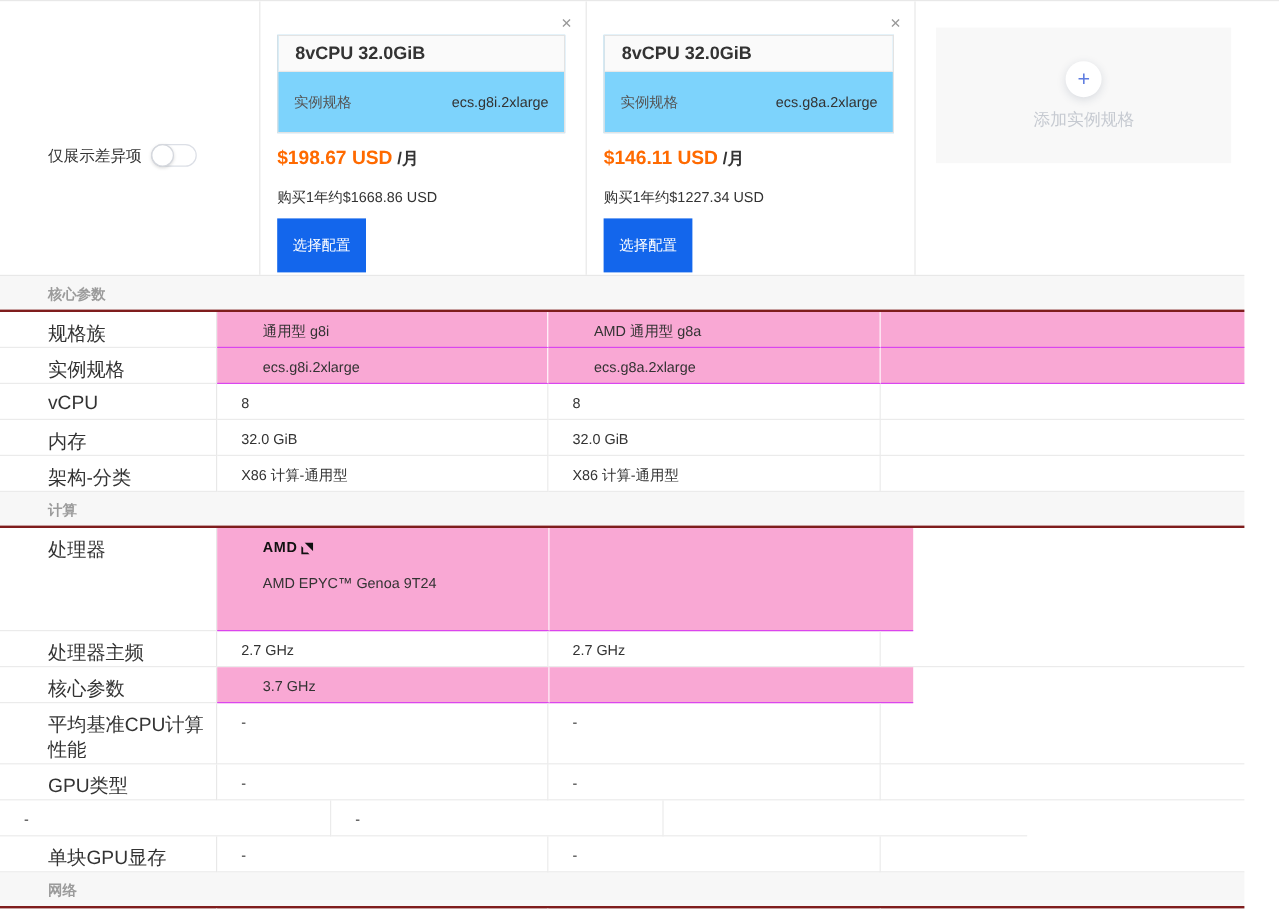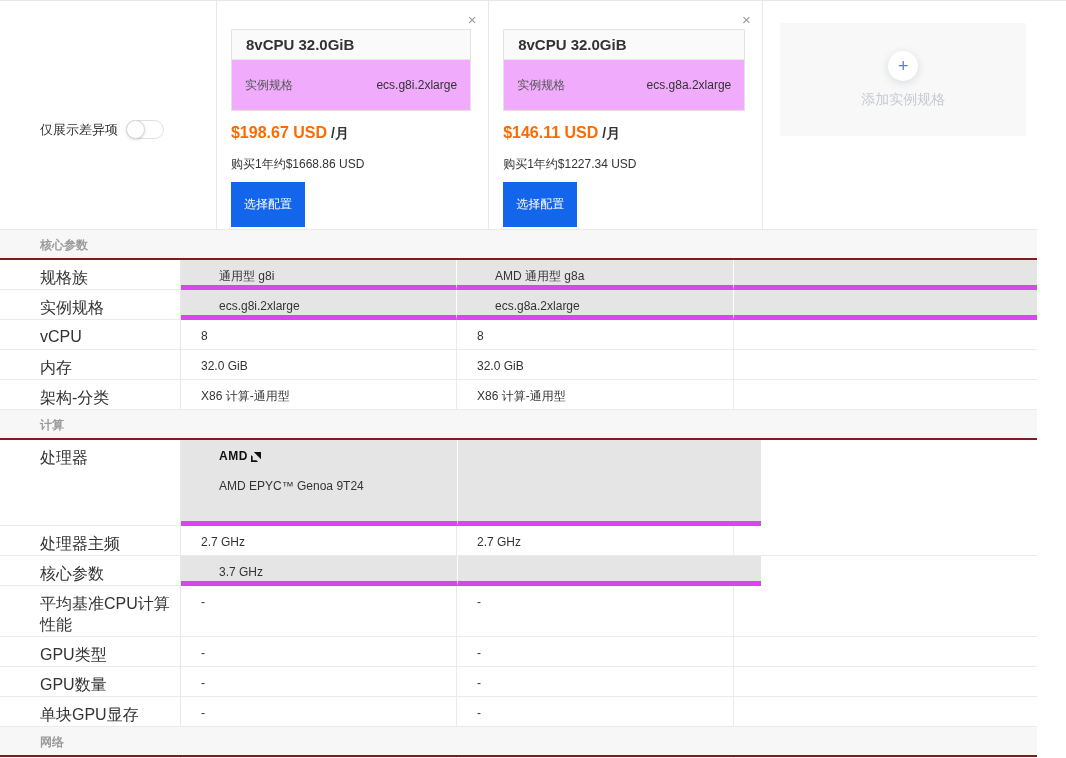--- a/index.html
+++ b/index.html
@@ -33,21 +33,21 @@
   .h-col { width: 276px; border-right: 1px solid #e8e8e8; position: relative; }
   .h-col.c2 { width: 278px; }
   .h-col3 { width: 307px; position: relative; }
 
   .close {
     position: absolute; top: 11px; right: 8px; font-size: 15px; color: #9a9a9a;
     cursor: pointer; line-height: 1; width: 16px; text-align: center;
   }
   .card {
     position: absolute; top: 28px; left: 14px; right: 17px;
-    border: 1px solid #e3e3e3; background: #f0abfc;
+    border: 1px solid #e3e3e3; background: #7dd3fc;
   }
   .card-title {
     height: 30px; line-height: 30px; padding-left: 14px;
     font-size: 15px; font-weight: bold; color: #333;
     background: #fafafa; border-bottom: 1px solid #e8e8e8;
   }
   .card-spec {
     height: 50px; display: flex; align-items: center;
     justify-content: space-between; padding: 0 13px;
   }
@@ -91,21 +91,21 @@
     font-size: 16px; color: #333; border-right: 1px solid #e8e8e8;
   }
   .val {
     min-height: 30px; padding: 8px 16px 0 20px;
     font-size: 12px; color: #333; border-right: 1px solid #ebebeb;
     line-height: 17px;
   }
   .v1 { width: 276px; }
   .v2 { width: 277px; }
   .v3 { width: 303px; border-right: none !important; }
-  .t-row.diff .val { background: #e5e5e5; border-right: 1px solid #fff; border-bottom: 5px solid #d946ef; padding-left: 38px; }
+  .t-row.diff .val { background: #f9a8d4; border-right: 1px solid #fff; border-bottom: 1px solid #d946ef; padding-left: 38px; }
   .t-row.tall > div { height: 86px; }
   .brand-intel { color: #0068b5; font-size: 15px; font-weight: bold; letter-spacing: .5px; margin-bottom: 2px; }
   .brand-amd { display: flex; align-items: center; gap: 3px; margin-bottom: 13px; }
   .brand-amd span { color: #111; font-size: 12px; font-weight: bold; letter-spacing: .5px; }
   .t-row.stub > div { height: 11px; min-height: 0; padding: 0; border-bottom: none; }
 </style>
 </head>
 <body>
 
 <div class="page">
@@ -238,21 +238,20 @@
     </div>
 
     <div class="t-row">
       <div class="lbl">GPU类型</div>
       <div class="val v1">-</div>
       <div class="val v2">-</div>
       <div class="val v3"></div>
     </div>
 
     <div class="t-row">
-      <div class="lbl">GPU数量</div>
       <div class="val v1">-</div>
       <div class="val v2">-</div>
       <div class="val v3"></div>
     </div>
 
     <div class="t-row">
       <div class="lbl">单块GPU显存</div>
       <div class="val v1">-</div>
       <div class="val v2">-</div>
       <div class="val v3"></div>

